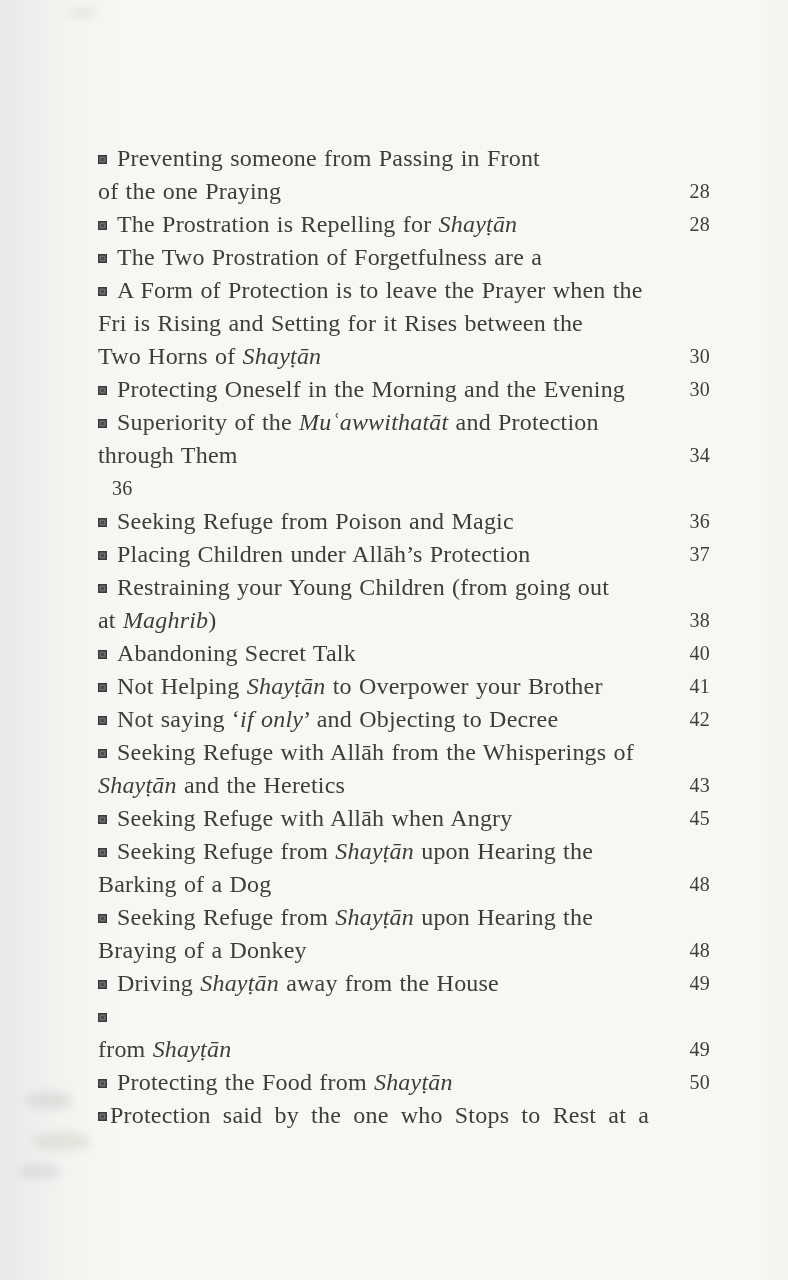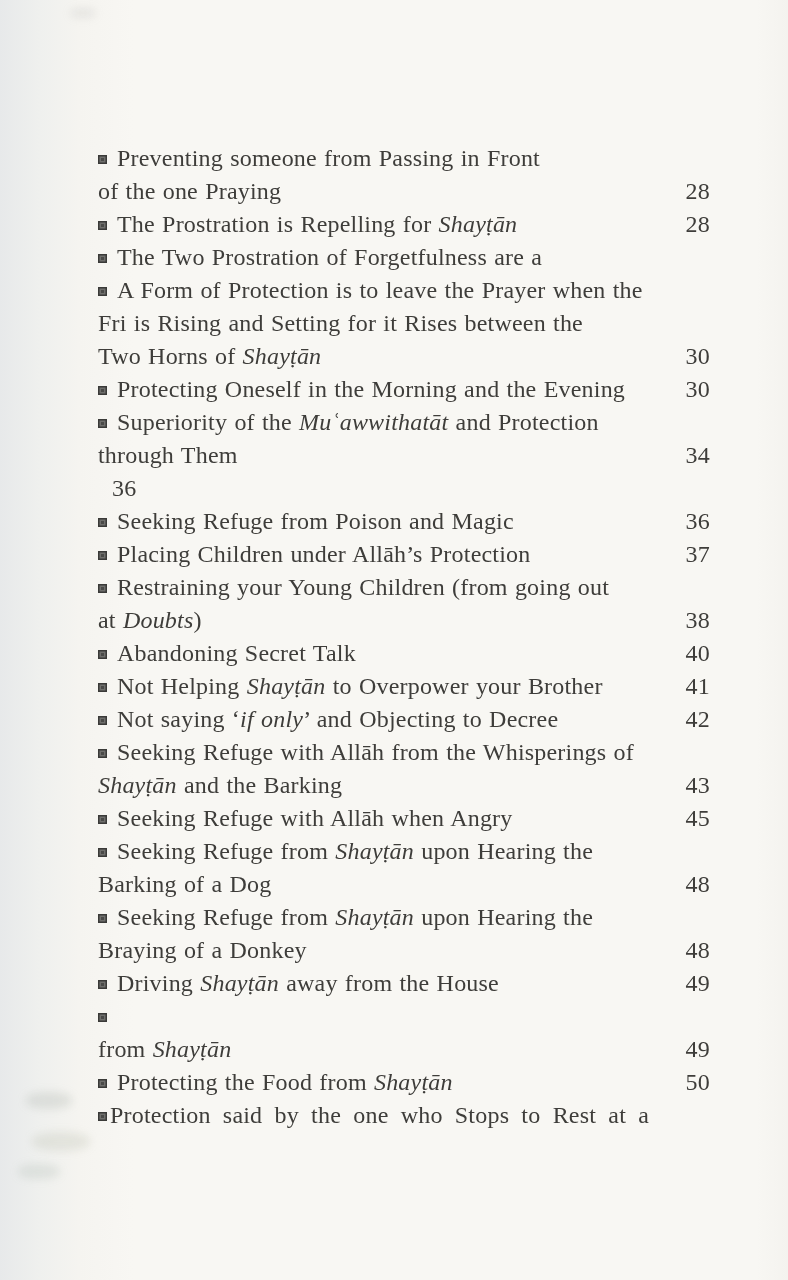--- a/index.html
+++ b/index.html
@@ -39,21 +39,21 @@
     align-items: flex-start;
     font-size: 24px;
     line-height: 33px;
     letter-spacing: 0.2px;
     word-spacing: 1px;
   }
   .line-text { white-space: pre-wrap; }
   .page-num {
     flex: none;
     padding-left: 14px;
-    font-size: 24px;
+    font-size: 20px;
   }
   .bullet {
     display: inline-block;
     width: 9px;
     height: 9px;
     background: var(--bullet-color);
     box-shadow: inset 0 0 0 1.5px #3a3a38, inset 0 0 0 3px #6f6f6c;
     margin-right: 10px;
     vertical-align: 2px;
   }
@@ -139,21 +139,21 @@
         <div class="line">
           <span class="line-text"><span class="bullet"></span><span>Placing Children under Allāh’s Protection</span></span>
           <span class="page-num">37</span>
         </div>
       </div>
       <div class="entry">
         <div class="line">
           <span class="line-text"><span class="bullet"></span><span>Restraining your Young Children (from going out</span></span>
         </div>
         <div class="line">
-          <span class="line-text"><span>at </span><em>Doubts</em><span>)</span></span>
+          <span class="line-text"><span>at </span><em>Maghrib</em><span>)</span></span>
           <span class="page-num">38</span>
         </div>
       </div>
       <div class="entry">
         <div class="line">
           <span class="line-text"><span class="bullet"></span><span>Abandoning Secret Talk</span></span>
           <span class="page-num">40</span>
         </div>
       </div>
       <div class="entry">
@@ -166,21 +166,21 @@
         <div class="line">
           <span class="line-text"><span class="bullet"></span><span>Not saying ‘</span><em>if only</em><span>’ and Objecting to Decree</span></span>
           <span class="page-num">42</span>
         </div>
       </div>
       <div class="entry">
         <div class="line">
           <span class="line-text"><span class="bullet"></span><span>Seeking Refuge with Allāh from the Whisperings of</span></span>
         </div>
         <div class="line">
-          <span class="line-text"><em>Shayṭān</em><span> and the Barking</span></span>
+          <span class="line-text"><em>Shayṭān</em><span> and the Heretics</span></span>
           <span class="page-num">43</span>
         </div>
       </div>
       <div class="entry">
         <div class="line">
           <span class="line-text"><span class="bullet"></span><span>Seeking Refuge with Allāh when Angry</span></span>
           <span class="page-num">45</span>
         </div>
       </div>
       <div class="entry">

